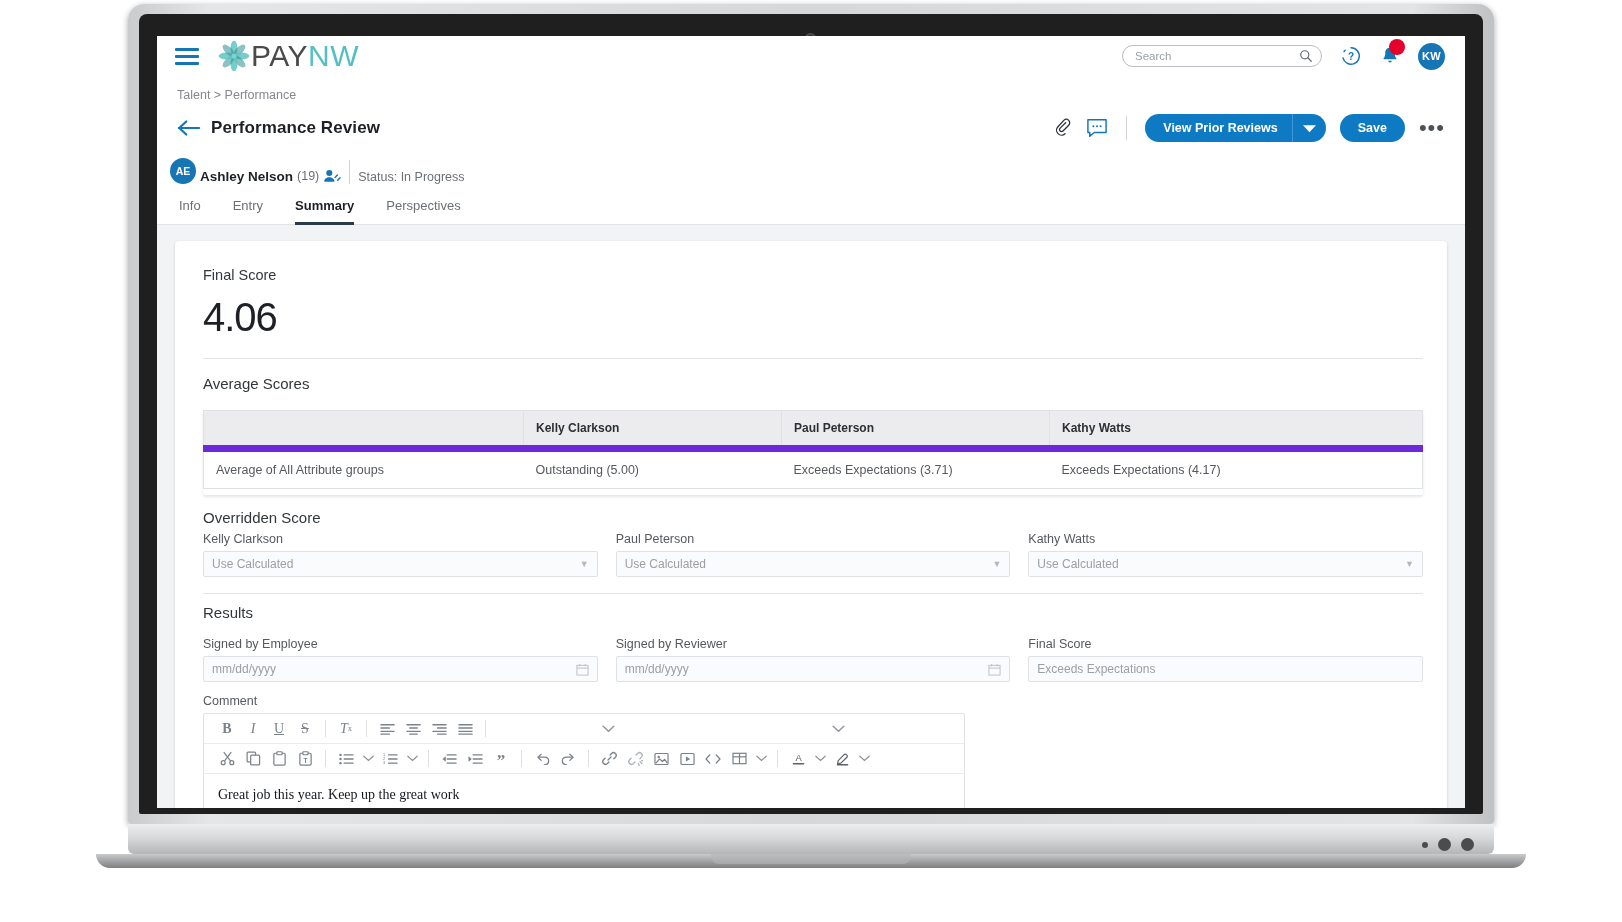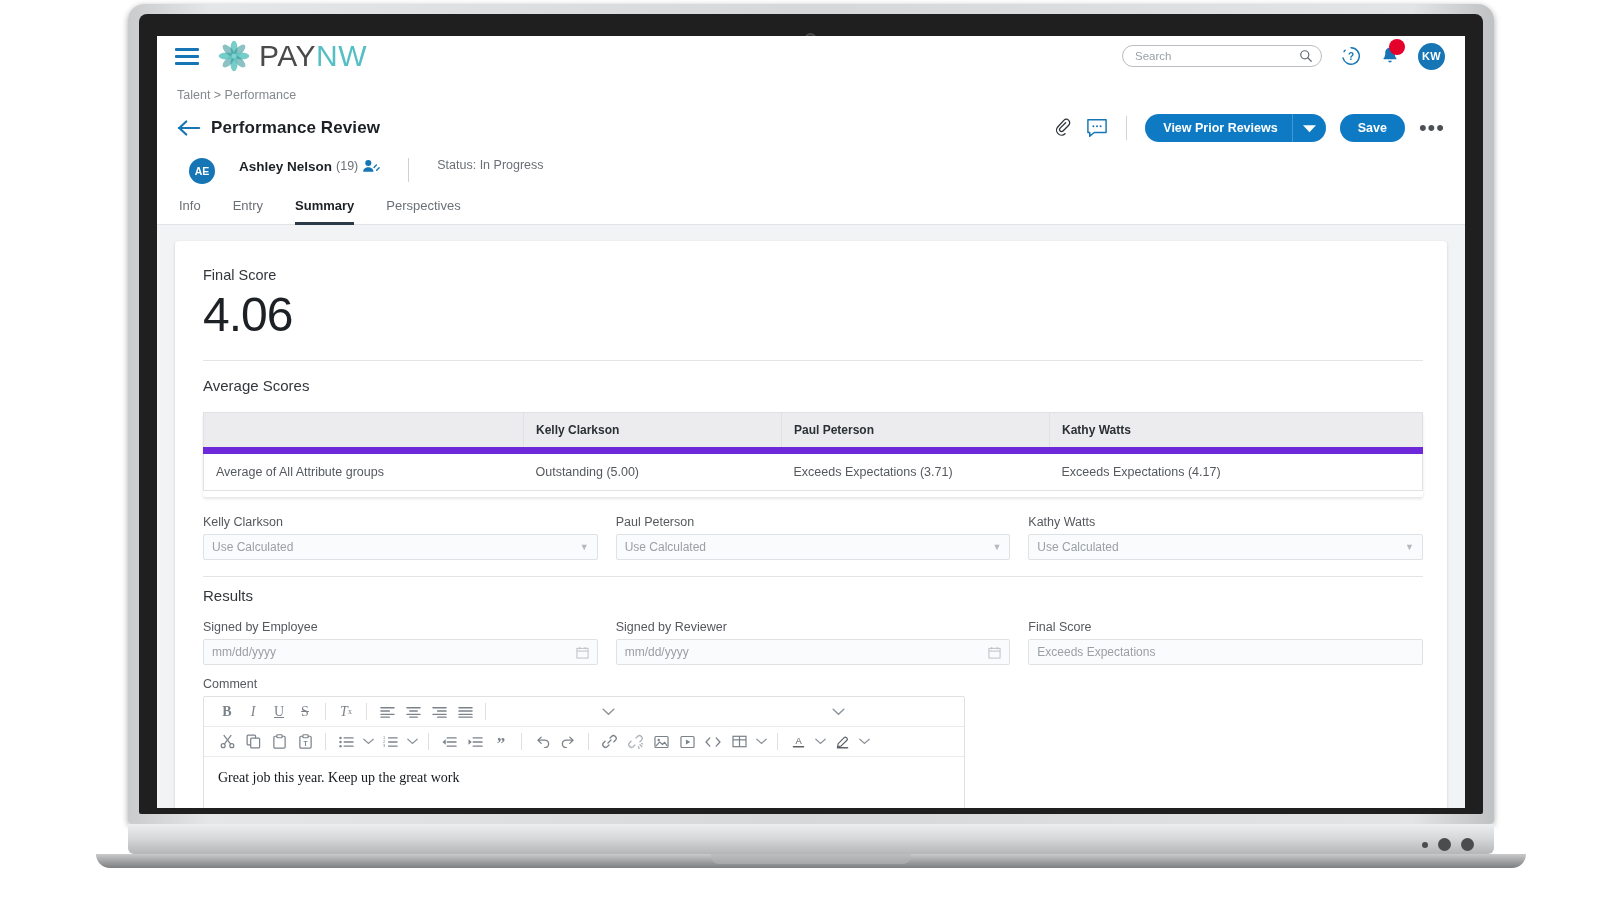--- a/index.html
+++ b/index.html
@@ -67,21 +67,21 @@
   .base-dots i:nth-child(3){ width:13px;height:13px; }
 
   
   .topbar {
     position: relative; height: 40px; width: 100%;
     display: flex; align-items: center; background: #fff;
   }
   .hamburger { margin-left: 18px; width: 24px; cursor: pointer; }
   .hamburger span { display:block; height:3px; background:#1676b5; border-radius:1px; margin:4px 0; }
 
-  .logo-wrap { display:flex; align-items:center; margin-left: 18px; gap: 8px; }
+  .logo-wrap { display:flex; align-items:center; margin-left: 18px; }
   .logo-mark { width: 34px; height: 34px; }
   .logo-text { font-size: 30px; letter-spacing: .5px; font-weight: 300; line-height: 1; }
   .logo-text .pay { color: #4a4a4a; }
   .logo-text .nw { color: #56bfc4; }
 
   .topbar-right { margin-left:auto; display:flex; align-items:center; gap:18px; padding-right: 20px; }
   .search-box {
     width: 200px; height: 22px; border: 1px solid #b9bcc0; border-radius: 12px;
     display:flex; align-items:center; padding: 0 8px 0 12px; background:#fff;
   }
@@ -115,21 +115,21 @@
   }
   .btn-split { display:flex; align-items:stretch; }
   .btn-split .btn-blue { border-radius: 14px 0 0 14px; padding-right:14px; }
   .btn-split .split-caret {
     background:#0e7ac4; border-left:1px solid #3f98d4; width:34px; border-radius:0 14px 14px 0;
     display:flex; align-items:center; justify-content:center; cursor:pointer;
   }
   .kebab { color:#4b5056; font-size:22px; letter-spacing:1px; cursor:pointer; line-height:.6; }
 
   
-  .emp-row { display:flex; align-items:flex-start; padding: 16px 20px 0 32px; gap:24px; }
+  .emp-row { display:flex; align-items:flex-end; padding: 16px 20px 0 13px; gap:4px; }
   .avatar-ae {
     width:26px; height:26px; border-radius:50%; background:#1676b5; color:#fff;
     font-size:10.5px; font-weight:700; display:flex; align-items:center; justify-content:center;
   }
   .emp-name { font-size:13.5px; font-weight:700; color:#1d2125; }
   .emp-id { font-size:12.5px; color:#6b7076; margin-left:4px; }
   .status-text { font-size:12.5px; color:#6b7076; }
 
   
   .tabs { display:flex; gap:32px; padding: 14px 0 0 22px; border-bottom:1px solid #e2e5e8; }
@@ -139,21 +139,21 @@
   }
   .tab.active { color:#1d2125; font-weight:700; border-bottom-color:#2b3b4a; }
 
   
   .page-bg { background:#f2f3f5; padding: 16px 18px 0 18px; height: 600px; }
   .card {
     background:#fff; border-radius:4px; box-shadow:0 1px 3px rgba(0,0,0,.16);
     padding: 26px 24px 0 28px; height: 100%;
   }
   .final-label { font-size:14.5px; color:#32373c; }
-  .final-value { font-size:48px; color:#1d2125; font-weight:400; margin-top:4px; letter-spacing:-1px; }
+  .final-value { font-size:40px; color:#1d2125; font-weight:400; margin-top:12px; letter-spacing:-1px; }
   .hr { height:1px; background:#e2e5e8; margin: 18px 0 16px 0; }
 
   .section-h { font-size:15px; color:#32373c; margin-bottom:18px; }
 
   
   table.avg { width:100%; border-collapse:collapse; border:1px solid #dfe2e5; }
   table.avg th {
     background:#ececee; border-right:1px solid #dfe2e5; text-align:left;
     font-size:12px; font-weight:700; color:#2b3035; padding:10px 12px;
   }
@@ -348,20 +348,21 @@
                 <td>Average of All Attribute groups</td>
                 <td>Outstanding (5.00)</td>
                 <td>Exceeds Expectations (3.71)</td>
                 <td>Exceeds Expectations (4.17)</td>
               </tr>
             </tbody>
           </table>
         </div>
 
         <div style="height:14px"></div>
+        <div class="section-h" style="margin-bottom:6px">Overridden Score</div>
 
         <div class="field-grid">
           <div class="field-block">
             <div class="field-label">Kelly Clarkson</div>
             <div class="ctl">
               <span>Use Calculated</span>
               <span class="ctl-caret">▼</span>
             </div>
           </div>
           <div class="field-block">

